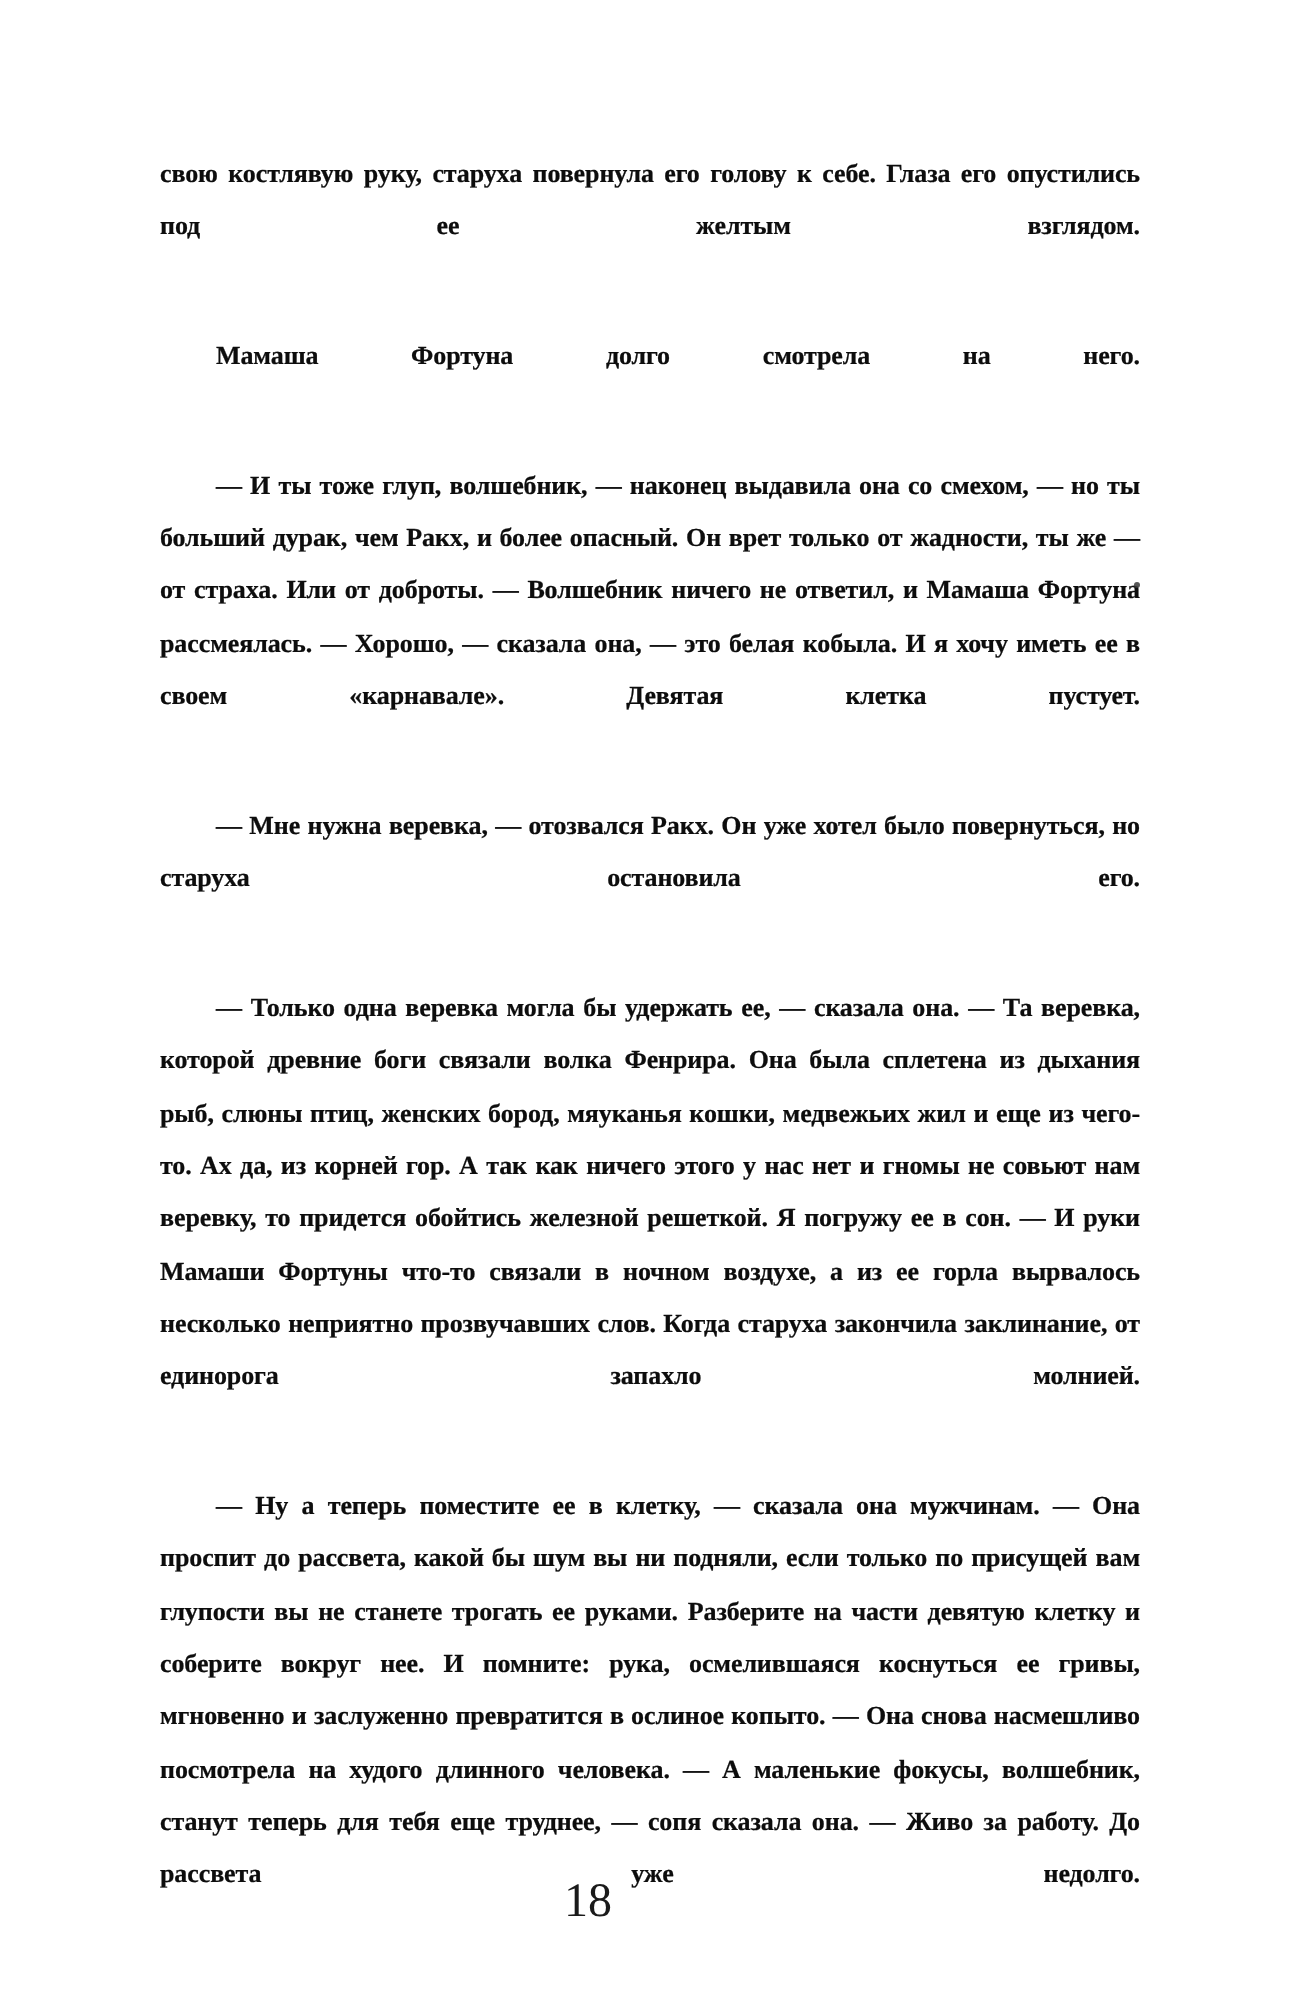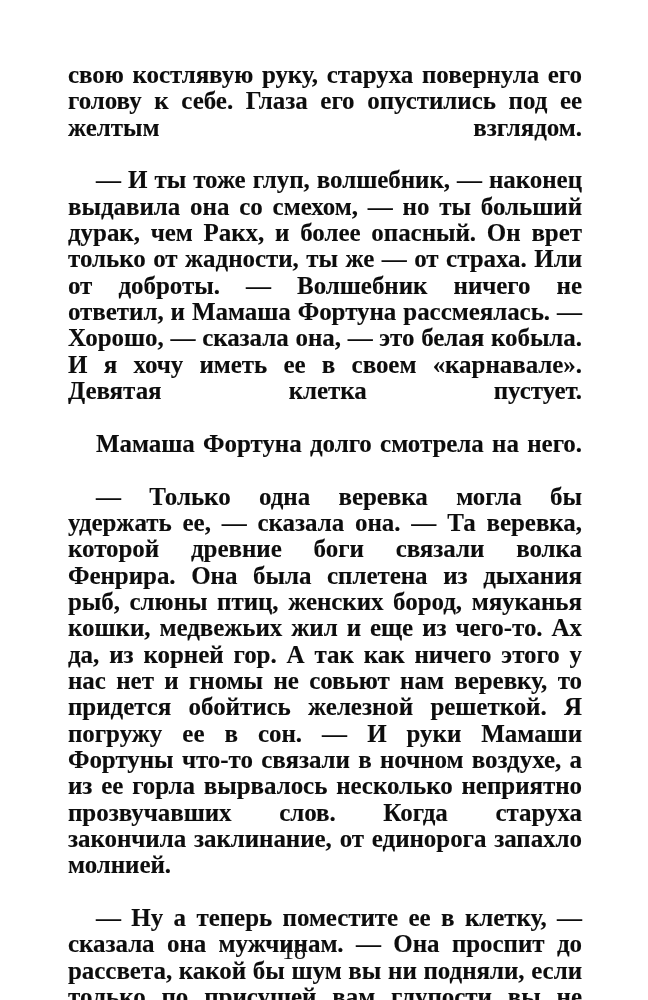--- a/index.html
+++ b/index.html
@@ -28,22 +28,22 @@
   }
 
   .text-block {
     position: absolute;
     left: 68px;
     top: 62px;
     width: 514px;
   }
 
   .para {
-    margin: 0;
-    font-size: 25px;
+    margin: 12px;
+    font-size: 13px;
     line-height: 26.35px;
     text-align: justify;
     text-justify: inter-word;
     letter-spacing: -0.05px;
     word-spacing: 0.2px;
     text-indent: 28px;
     font-weight: 700;
     -webkit-text-stroke: 0.12px #0d0d0d;
   }
 
@@ -84,22 +84,23 @@
   }
 </style>
 </head>
 <body>
 
 <div class="page">
 
   <div class="text-block">
 
     <p class="para no-indent">свою костлявую руку, старуха повернула его голову к себе. Глаза его опустились под ее желтым взглядом.</p>
+    <p class="para">Мамаша Фортуна долго смотрела на него.</p>
     <p class="para">— И ты тоже глуп, волшебник, — наконец выдавила она со смехом, — но ты больший дурак, чем Ракх, и более опасный. Он врет только от жадности, ты же — от страха. Или от доброты. — Волшебник ничего не ответил, и Мамаша Фортуна рассмеялась. — Хорошо, — сказала она, — это белая кобыла. И я хочу иметь ее в своем «карнавале». Девятая клетка пустует.</p>
-    <p class="para">Мамаша Фортуна долго смотрела на него.</p>
+    <p class="para">— Мне нужна веревка, — отозвался Ракх. Он уже хотел было повернуться, но старуха остановила его.</p>
     <p class="para">— Только одна веревка могла бы удержать ее, — сказала она. — Та веревка, которой древние боги связали волка Фенрира. Она была сплетена из дыхания рыб, слюны птиц, женских бород, мяуканья кошки, медвежьих жил и еще из чего-то. Ах да, из корней гор. А так как ничего этого у нас нет и гномы не совьют нам веревку, то придется обойтись железной решеткой. Я погружу ее в сон. — И руки Мамаши Фортуны что-то связали в ночном воздухе, а из ее горла вырвалось несколько неприятно прозвучавших слов. Когда старуха закончила заклинание, от единорога запахло молнией.</p>
     <p class="para">— Ну а теперь поместите ее в клетку, — сказала она мужчинам. — Она проспит до рассвета, какой бы шум вы ни подняли, если только по присущей вам глупости вы не станете трогать ее руками. Разберите на части девятую клетку и соберите вокруг нее. И помните: рука, осмелившаяся коснуться ее гривы, мгновенно и заслуженно превратится в ослиное копыто. — Она снова насмешливо посмотрела на худого длинного человека. — А маленькие фокусы, волшебник, станут теперь для тебя еще труднее, — сопя сказала она. — Живо за работу. До рассвета уже недолго.</p>
 
   </div>
 
   <div class="speck"></div>
 
   <div class="page-number">18</div>
 
 </div>

